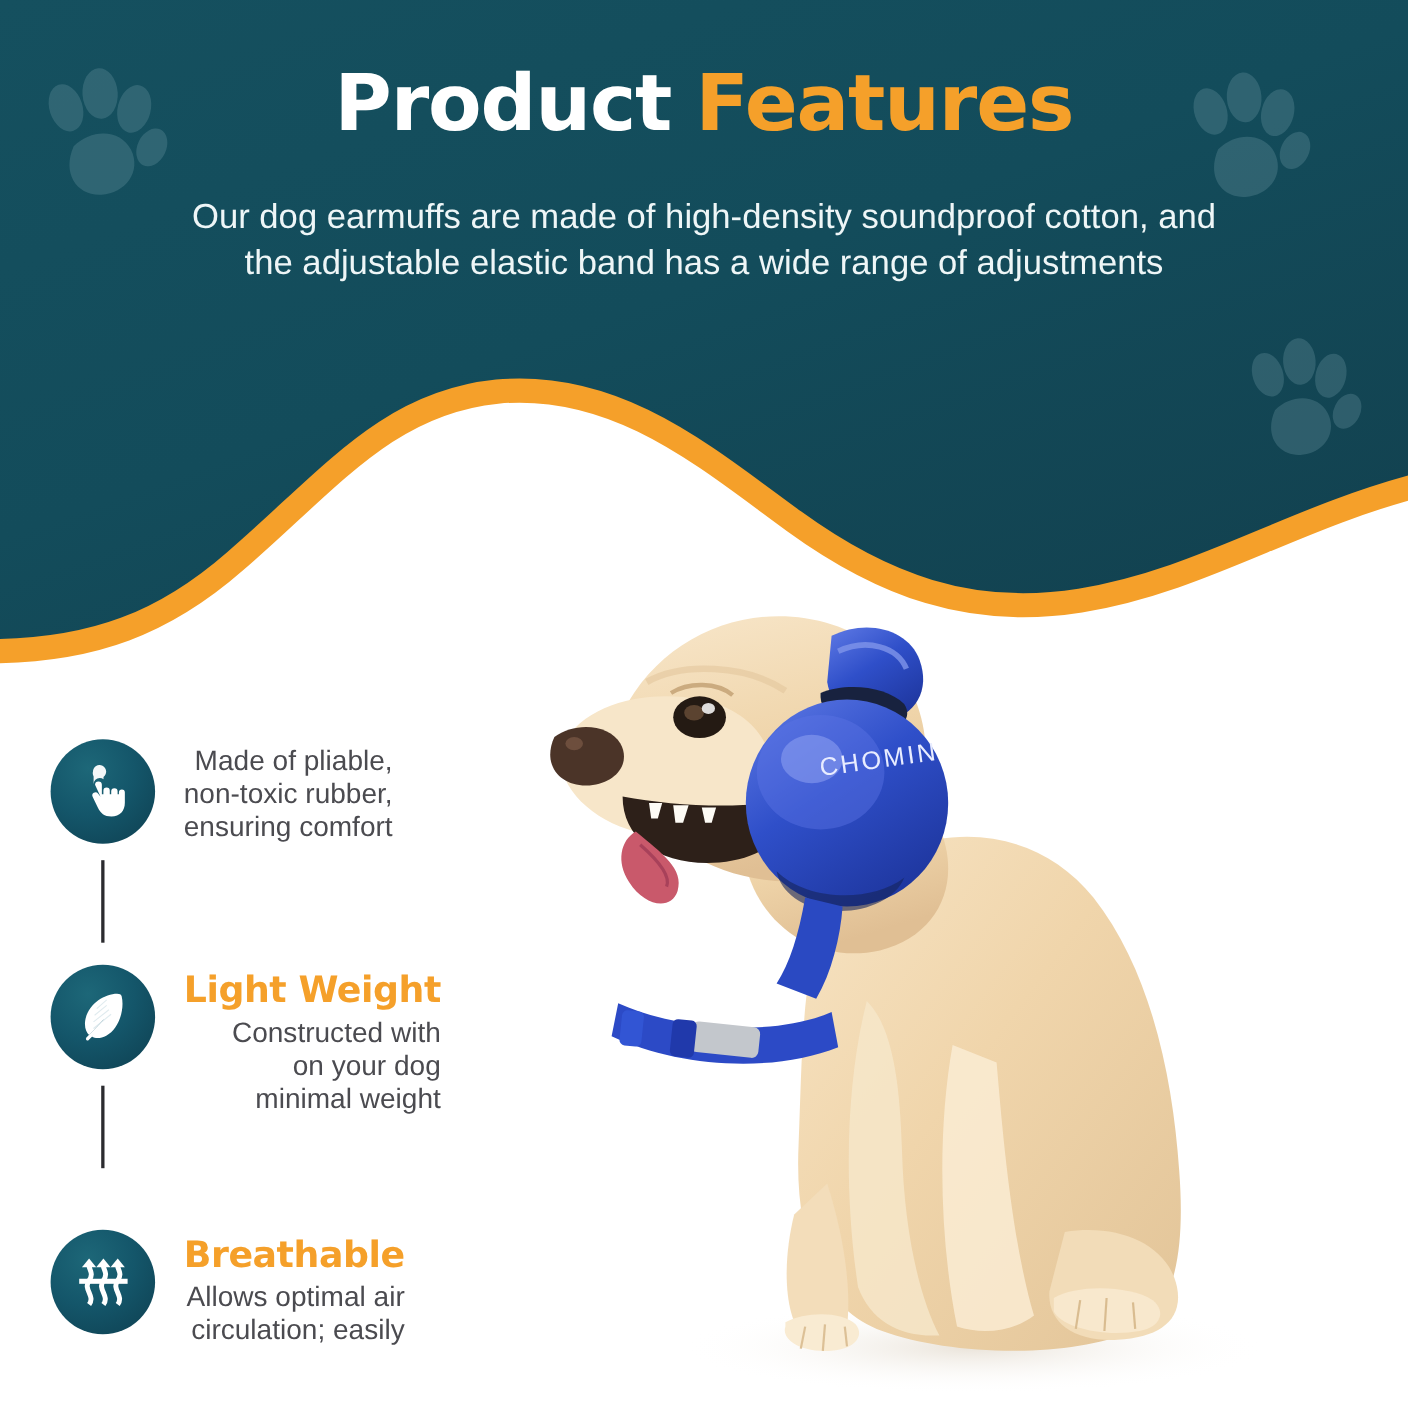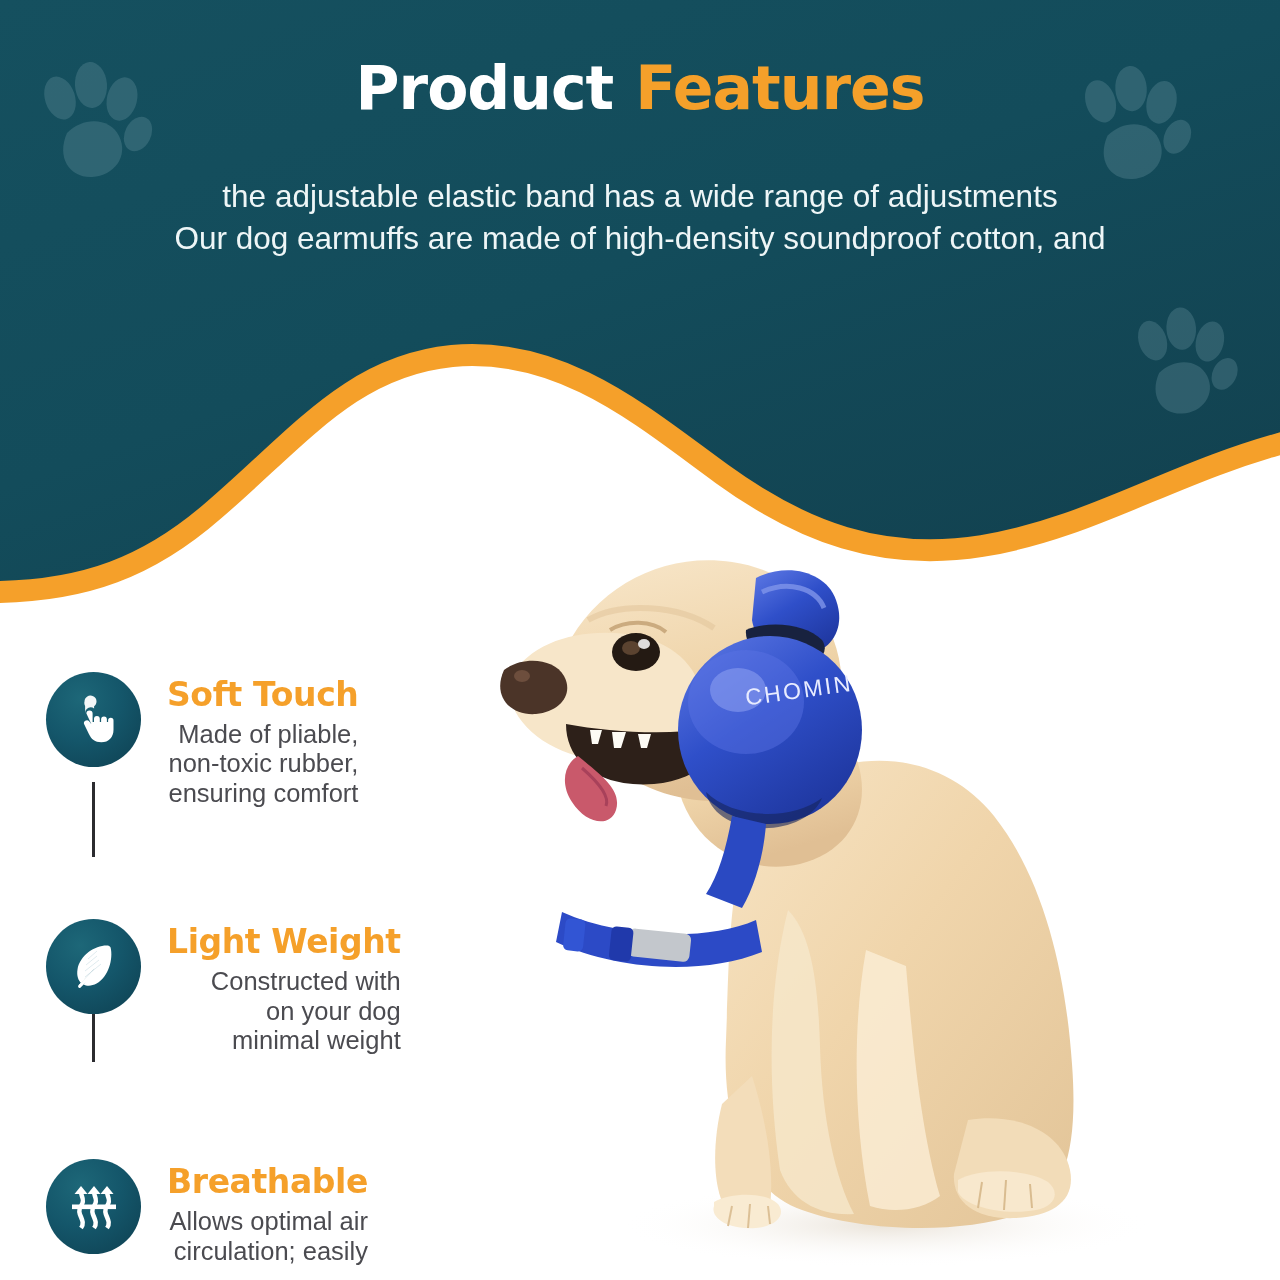--- a/index.html
+++ b/index.html
@@ -41,21 +41,21 @@
   .title-row {
     position: absolute;
     left: 0; top: 58px;
     width: 1280px;
     text-align: center;
     line-height: 1;
     white-space: nowrap;
   }
   .title-word {
     font-family: "DejaVu Sans", sans-serif;
-    font-size: 60px;
+    font-size: 71px;
     font-weight: bold;
     letter-spacing: -1px;
   }
   .title-word.w1 { color: #ffffff; }
   .title-word.w2 { color: #f5a02a; margin-left: 22px; text-align: center; }
 
   .subtitle {
     position: absolute;
     left: 50%;
     transform: translateX(-50%);
@@ -176,22 +176,22 @@
           <path d="M33 79 C50 62 76 64 85 82 C95 102 80 122 58 123 C36 124 22 104 33 79 Z"></path>
         </g>
       </svg>
     </div>
 
     <div class="title-row">
       <span class="title-word w1">Product</span><span class="title-word w2">Features</span>
     </div>
 
     <div class="subtitle">
+      <span class="ln">Our dog earmuffs are made of high-density soundproof cotton, and</span>
       <span class="ln">the adjustable elastic band has a wide range of adjustments</span>
-      <span class="ln">Our dog earmuffs are made of high-density soundproof cotton, and</span>
     </div>
 
     <svg class="wave-white" viewBox="0 0 1280 620" preserveAspectRatio="none">
 
       <path d="M0 585
                C 90 585, 150 560, 215 505
                C 300 432, 352 372, 452 362
                C 560 352, 640 420, 720 478
                C 800 536, 880 568, 980 552
                C 1090 534, 1170 478, 1280 448
@@ -359,21 +359,20 @@
           <g fill="#ffffff">
 
             <path d="M16.5 8.5 a6 6 0 1 1 9.6 4.8 l0 2.2 a5.4 5.4 0 0 0 -3.4 -1.2 a5.6 5.6 0 0 0 -5.6 5.6 l0 -7 a5.9 5.9 0 0 1 -0.6 -4.4 Z" opacity="0.95"></path>
             <path d="M18.4 20.5 a3.1 3.1 0 0 1 6.2 0 l0 8.6 l1.4 0 l0 -3.3 a2.9 2.9 0 0 1 5.8 0 l0 3.3 l1.3 0 l0 -2.6 a2.9 2.9 0 0 1 5.8 0 l0 2.6 l1.2 0 l0 -1.6 a2.7 2.7 0 0 1 5.4 0
                      l0 9.2 c0 7.4 -4.6 12.6 -12.2 12.6 c-6.4 0 -10 -3 -12.4 -8.2
                      l-4.6 -9.6 a2.9 2.9 0 0 1 4.8 -3.2 l2.3 3 Z"></path>
           </g>
         </svg>
       </div>
       <div class="feature-text">
-        <div class="feature-title">Soft Touch</div>
         <div class="feature-desc">
           <span class="ln">Made of pliable,</span>
           <span class="ln">non-toxic rubber,</span>
           <span class="ln">ensuring comfort</span>
         </div>
       </div>
     </div>
 
     <div class="feature" style="margin-bottom:103px;">
       <div class="icon-badge">

